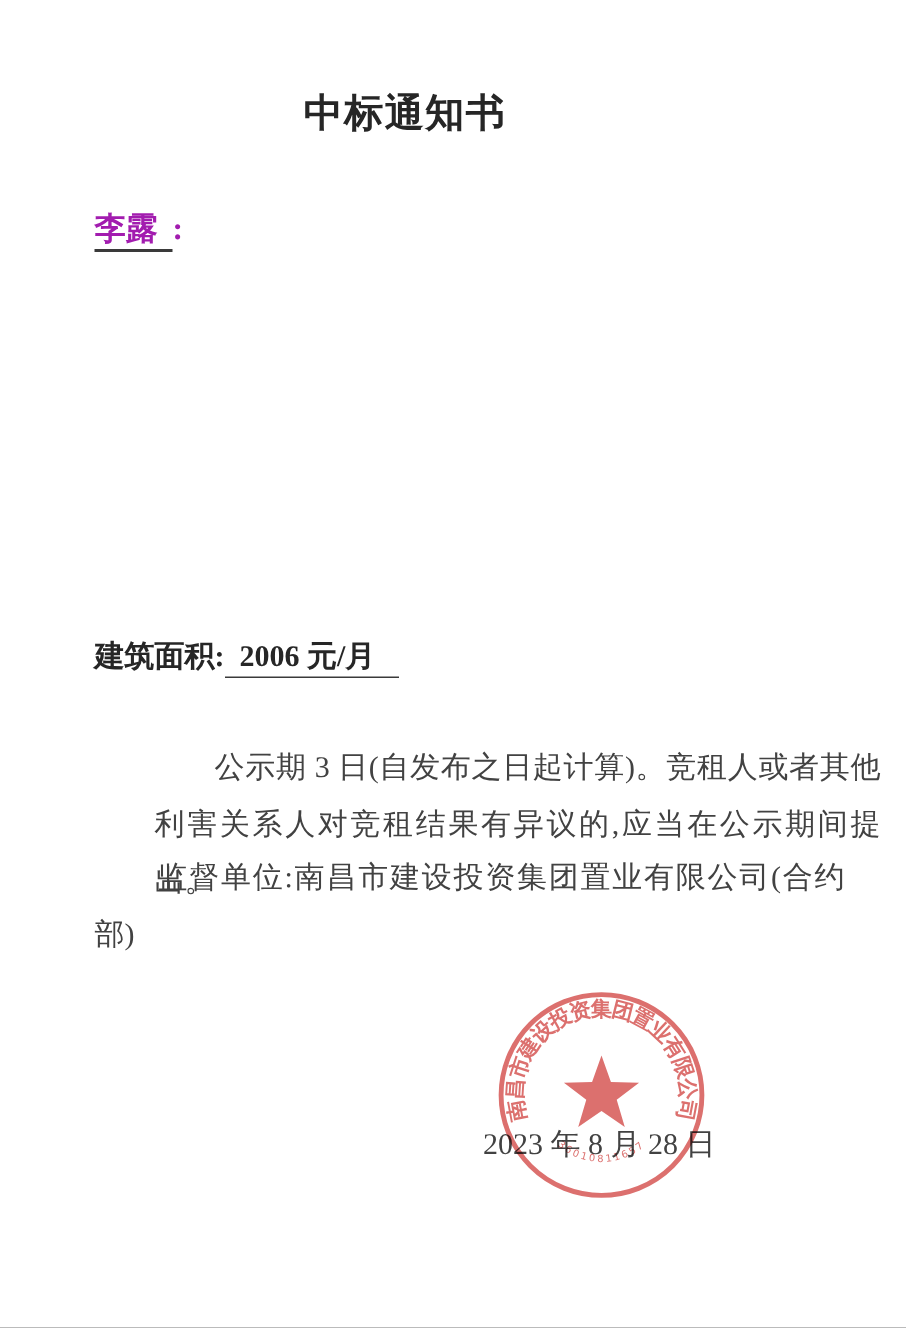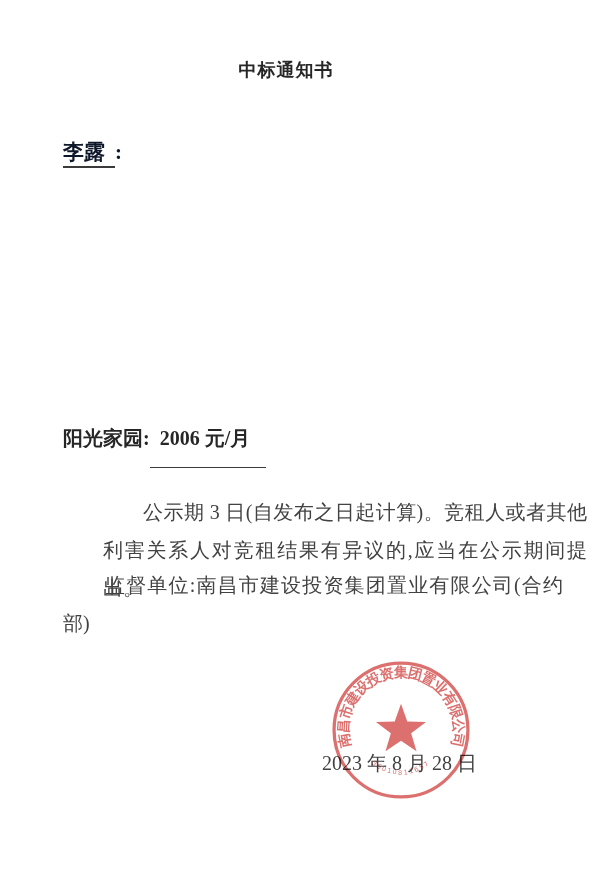--- a/index.html
+++ b/index.html
@@ -7,46 +7,45 @@
     position:relative;
     width:604px;height:885px;
     margin:0 auto;
     background:#ffffff;
     font-family:"Liberation Serif","DejaVu Serif",serif;
     color:#424242;
     overflow:hidden;
   }
   .title{
     position:absolute;top:58px;left:0;width:540px;
-    text-align:center;font-size:18px;font-weight:bold;color:#262626;
+    text-align:center;font-size:26px;font-weight:bold;color:#262626;
     letter-spacing:1px;
-    margin-left:16px;
   }
   .addressee{
     position:absolute;top:138px;left:63px;
-    font-size:21px;font-weight:bold;color:#0f172a;
+    font-size:21px;font-weight:bold;color:#a21caf;
   }
   .addressee .name{
     border-bottom:2px solid #3a3a3a;padding:0 10px 2px 0;
   }
   .bodytext{
     font-size:20px;line-height:38px;
     text-align:justify;text-justify:inter-character;
   }
   .para1{position:absolute;top:176px;left:63px;width:484px;text-indent:2em;}
   .bold-ul{
     font-weight:bold;color:#1f1f1f;
     text-decoration:underline;text-decoration-thickness:1.5px;text-underline-offset:5px;
   }
   .result{
     position:absolute;top:419px;left:63px;
     font-size:20px;line-height:38px;font-weight:bold;color:#262626;
   }
   .result .value{
-    border-bottom:1.5px solid #3a3a3a;padding:0 16px 18px 10px;
+    border-bottom:1.5px solid #3a3a3a;padding:0 16px 2px 10px;
   }
   .para2{position:absolute;top:493px;left:63px;width:484px;text-indent:2em;margin-left:40px;}
   .supervisor{position:absolute;top:566px;left:63px;width:500px;text-indent:2.1em;}
   .phone{position:absolute;top:603px;left:63px;width:484px;text-indent:2.8em;}
   .lessor{position:absolute;top:707px;left:193px;font-size:20px;line-height:38px;}
   .dateline{position:absolute;top:744px;left:322px;font-size:20px;line-height:38px;}
   .seal{
     position:absolute;left:330px;top:659px;width:142px;height:142px;
     mix-blend-mode:multiply;opacity:0.82;
     pointer-events:none;
@@ -55,21 +54,21 @@
 </head>
 <body>
 
 <div class="page">
 
   <div class="title">中标通知书</div>
 
   <div class="addressee"><span class="name">李露</span><span>:</span></div>
 
 
-  <div class="result"><span>阳光家园:</span><span class="value">2006 元/月</span></div>
+  <div class="result"><span>建筑面积:</span><span class="value">2006 元/月</span></div>
 
   <div class="para2 bodytext">公示期 3 日(自发布之日起计算)。竞租人或者其他利害关系人对竞租结果有异议的,应当在公示期间提出。</div>
 
   <div class="supervisor bodytext">监督单位:南昌市建设投资集团置业有限公司(合约部)</div>
 
 
 
   <div class="dateline">2023 年 8 月 28 日</div>
 
   <svg class="seal" viewBox="0 0 140 140">

